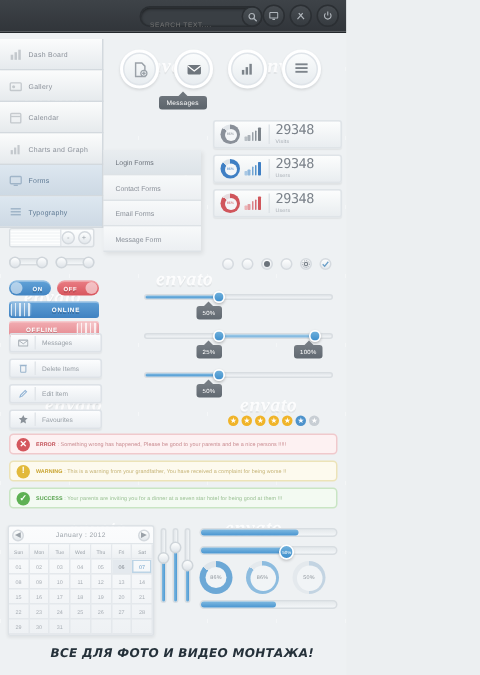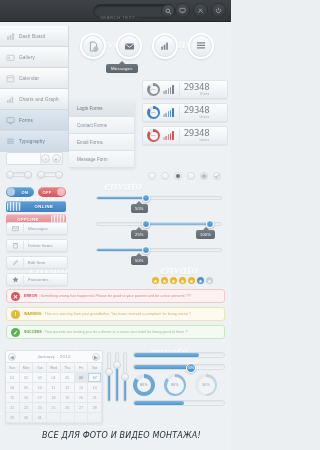--- a/index.html
+++ b/index.html
@@ -69,21 +69,21 @@
     padding:2px 5px; font-size:4.4px; color:#fff; letter-spacing:.2px; }
   .tooltip:after { content:""; position:absolute; left:50%; margin-left:-3px; top:-3px;
     border-left:3px solid transparent; border-right:3px solid transparent;
     border-bottom:3px solid #6e757c; }
 
   
   .stats { position:absolute; left:142px; top:80px; width:86px; z-index:4;
     display:flex; flex-direction:column; gap:4px; }
   .stat { height:19px; display:flex; align-items:center; gap:3px; padding:0 4px;
     background:linear-gradient(#fcfdfd,#e9edf0); border:1px solid #dfe4e8; border-radius:2px;
-    box-shadow:0 1px 1px rgba(0,0,0,.06);text-align:right; }
+    box-shadow:0 1px 1px rgba(0,0,0,.06); }
   .donut { width:13px; height:13px; border-radius:50%; flex:none;
     display:flex; align-items:center; justify-content:center; font-size:2.6px; color:#8a9099; }
   .bars { display:flex; align-items:flex-end; gap:.8px; height:9px; flex:none; }
   .bars i { width:1.5px; display:block; border-radius:.5px; }
   .stat-txt { margin-left:2px; border-left:1px solid #dfe4e8; padding-left:4px; }
   .stat-num { font-size:9px; color:#7b828a; font-family:"DejaVu Sans Mono", monospace;
     letter-spacing:-.3px; line-height:9px; }
   .stat-lbl { font-size:3.4px; color:#a6acb3; letter-spacing:.2px; }
 
   
@@ -200,21 +200,21 @@
   .ring { width:22px; height:22px; border-radius:50%; position:relative;
     display:flex; align-items:center; justify-content:center; }
   .ring .rtxt { font-size:3.6px; color:#8e959c; letter-spacing:.2px; }
 
   
   .brand { position:absolute; left:0; top:412px; width:231px; z-index:9; text-align:center;
     font-family:"DejaVu Sans", sans-serif; font-weight:bold; font-size:21px;
     color:#1d2b36; letter-spacing:-.6px;
     text-shadow:1px 1px 0 #fff, -1px -1px 0 rgba(0,0,0,.15); }
   .sub-brand { position:absolute; left:0; top:431px; width:231px; z-index:9; text-align:center;
-    font-family:"DejaVu Sans", sans-serif; font-style:italic; font-weight:normal;
+    font-family:"DejaVu Sans", sans-serif; font-style:italic; font-weight:bold;
     font-size:8px; color:#25313a; letter-spacing:.2px;padding-left:12px; }
 </style>
 </head>
 <body>
 
 <div id="root">
 
   <div class="wm-grid"></div>
 
   <div class="header">

